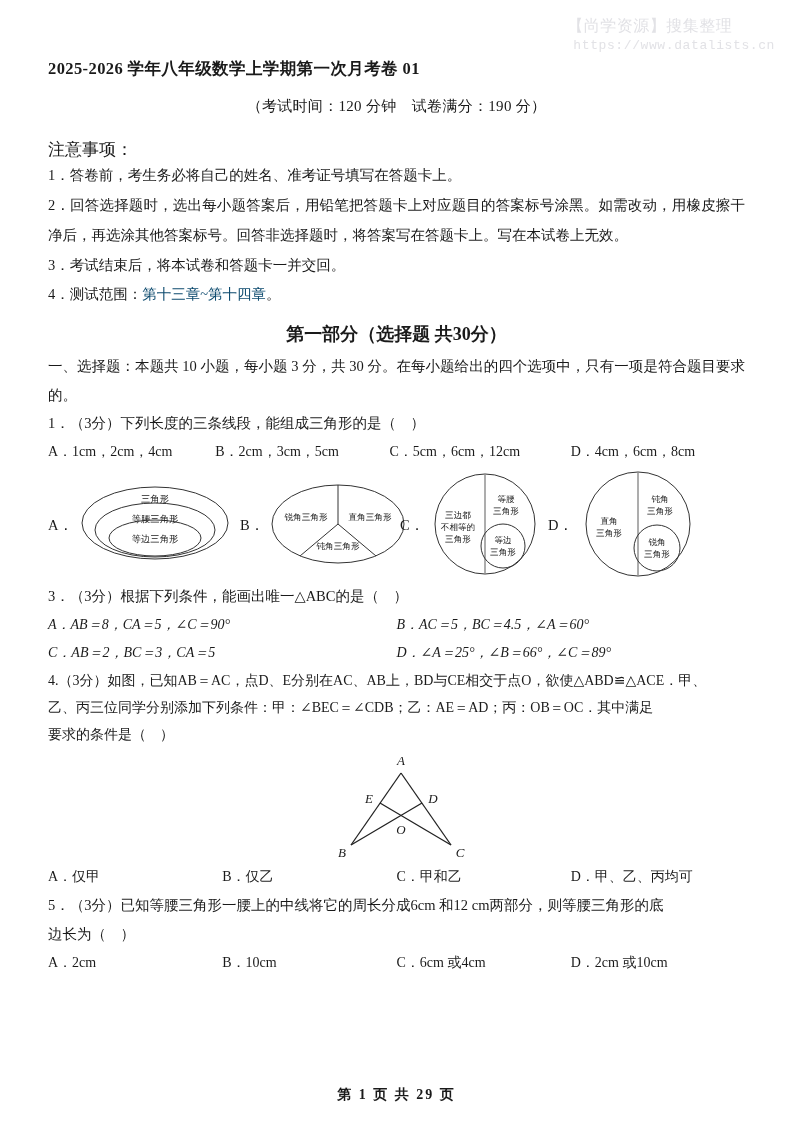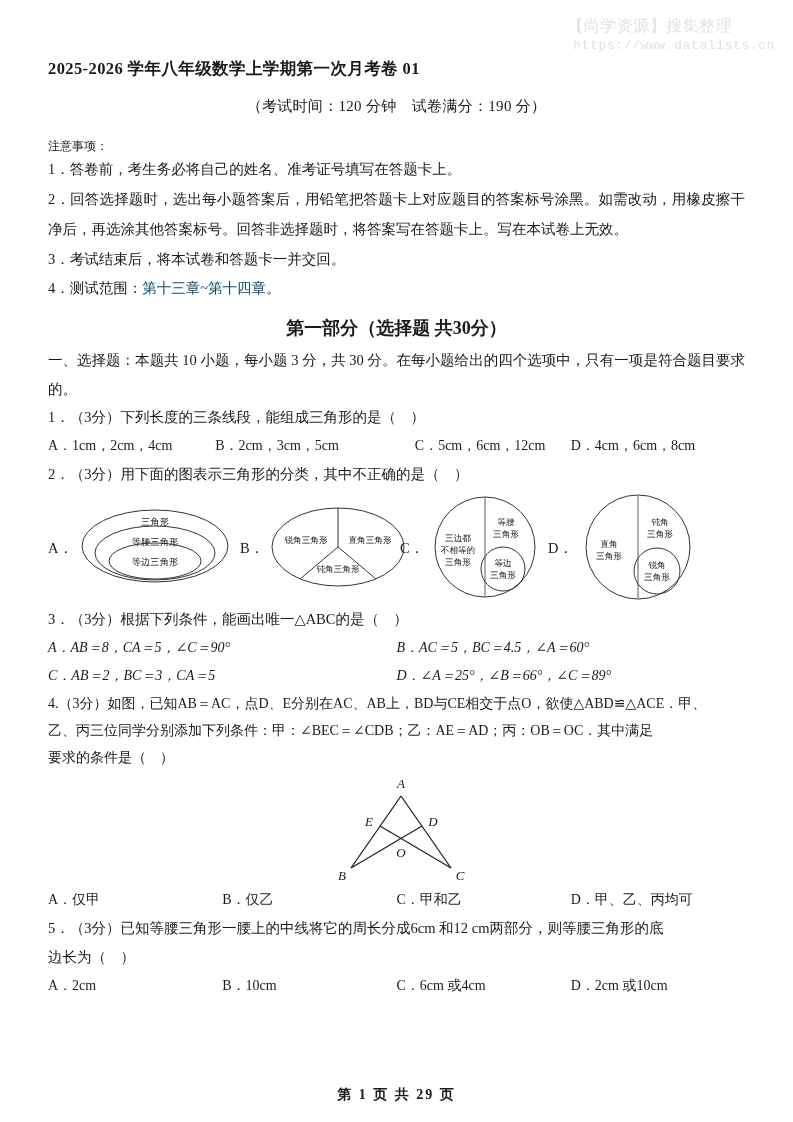--- a/index.html
+++ b/index.html
@@ -62,21 +62,21 @@
     text-align: center;
     font-size: 18px;
     font-weight: bold;
     margin: 0;
     padding-top: 12px;
     padding-bottom: 6px;
   }
 
   
   .notice-head {
-    font-size: 12px;
+    font-size: 17px;
     margin: 0;
     padding-top: 22px;
   }
   .para {
     font-size: 14.5px;
     line-height: 2.06;
     margin: 0;
     text-align: justify;
   }
   .para.tight { line-height: 1.95; }
@@ -93,21 +93,21 @@
     display: flex;
     font-size: 14px;
     line-height: 2.0;
     width: 100%;
   }
   .opts > span { white-space: nowrap; }
   .opts.four-even > span { width: 25%; }
   .opts.two-even > span { width: 50%; }
   .opts.q1 > span:nth-child(1) { width: 24%; }
   .opts.q1 > span:nth-child(2) { width: 25%; }
-  .opts.q1 > span:nth-child(3) { width: 26%; text-align: center; }
+  .opts.q1 > span:nth-child(3) { width: 26%; }
   .opts.q1 > span:nth-child(4) { width: 25%; }
 
   
   .fig-row-q2 {
     position: relative;
     height: 112px;
     margin-top: 4px;
   }
   .fig-row-q2 .lbl {
     position: absolute;
@@ -167,21 +167,20 @@
   <p class="para tight">一、选择题：本题共 10 小题，每小题 3 分，共 30 分。在每小题给出的四个选项中，只有一项是符合题目要求的。</p>
 
   <p class="q-line">1．（3分）下列长度的三条线段，能组成三角形的是（　）</p>
   <div class="opts q1">
     <span>A．1cm，2cm，4cm</span>
     <span>B．2cm，3cm，5cm</span>
     <span>C．5cm，6cm，12cm</span>
     <span>D．4cm，6cm，8cm</span>
   </div>
 
-  <p class="q-line">2．（3分）用下面的图表示三角形的分类，其中不正确的是（　）</p>
 
   <div class="fig-row-q2">
 
     <span class="lbl" style="left:0px;">A．</span>
     <svg width="150" height="106" style="left:32px;">
       <ellipse cx="75" cy="53" rx="73" ry="36" fill="none" stroke="#333" stroke-width="1"></ellipse>
       <ellipse cx="75" cy="60" rx="60" ry="27" fill="none" stroke="#333" stroke-width="1"></ellipse>
       <ellipse cx="75" cy="68" rx="46" ry="18" fill="none" stroke="#333" stroke-width="1"></ellipse>
       <text class="vt" x="75" y="32" text-anchor="middle">三角形</text>
       <text class="vt" x="75" y="52" text-anchor="middle">等腰三角形</text>

